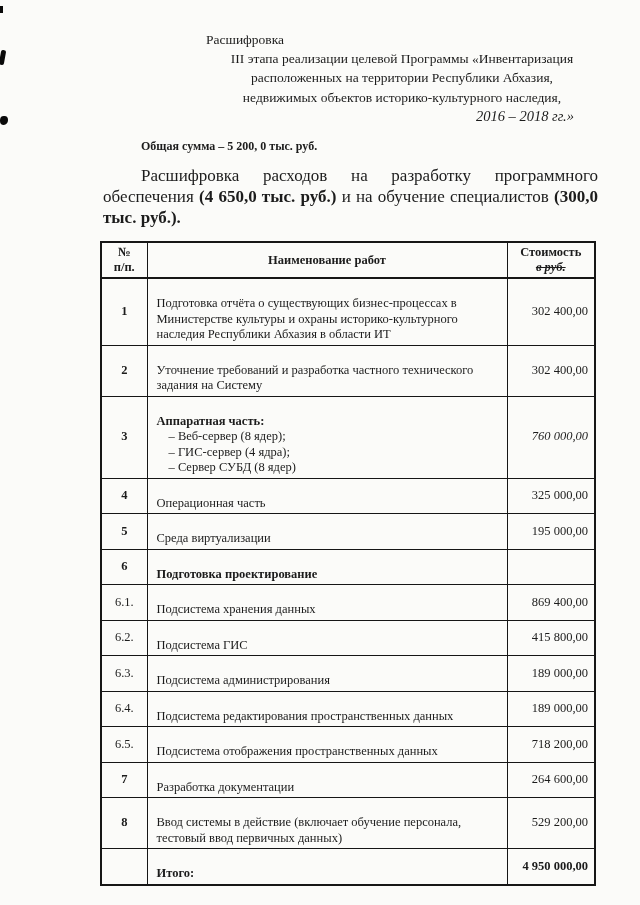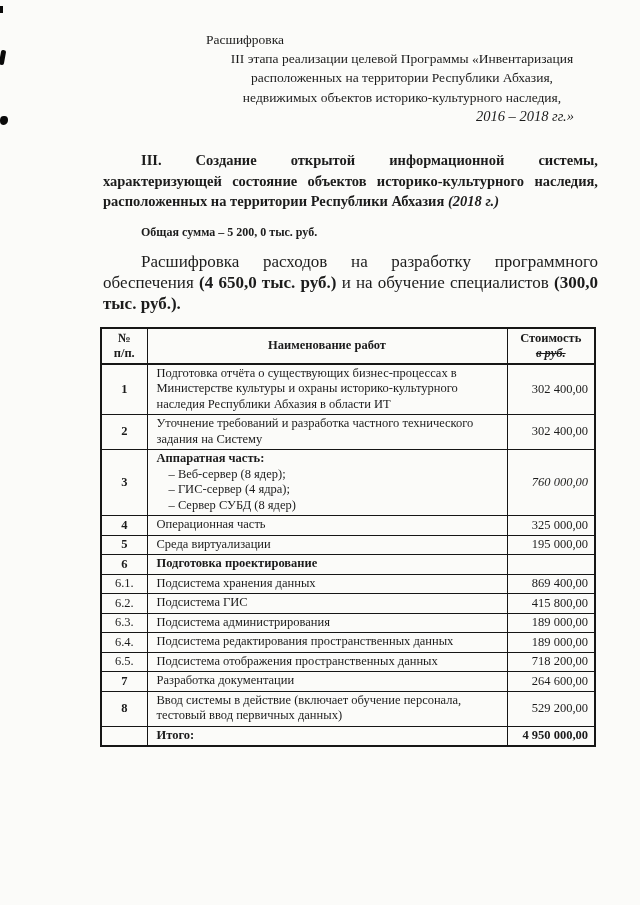--- a/index.html
+++ b/index.html
@@ -26,42 +26,41 @@
   .para  { margin-top:11px; font-size:17px; line-height:21px; text-align:justify; text-indent:38px; }
 
   table.cost {
     border-collapse:collapse; margin-top:13px; margin-left:-3px;
     width:494px; font-size:12.5px; line-height:15.5px;
     border:2px solid #161616; table-layout:fixed;
   }
   .cost th, .cost td { border:1px solid #161616; }
   .cost thead th { border-bottom:2px solid #161616; padding:2px 3px; text-align:center; vertical-align:middle; font-size:12.5px; line-height:15px; }
   .c-num  { width:46px; text-align:center; vertical-align:middle; padding:1px 2px; }
-  .c-name { width:360px; vertical-align:middle; padding:1px 4px 2px 9px; }
+  .c-name { width:360px; vertical-align:middle; padding:17px 4px 2px 9px; }
   .c-cost { width:88px; text-align:right; vertical-align:middle; padding:1px 6px 1px 2px; }
   .sub { padding-left:12px; }
   .b { font-weight:bold; }
 </style>
 </head>
 <body>
 
 <div class="page">
   <div class="mark1"></div>
   <div class="mark2"></div>
   <div class="mark3"></div>
 
   <div class="header-block">
     <div class="h-right">Расшифровка</div>
     <div>III этапа реализации целевой Программы «Инвентаризация</div>
     <div>расположенных на территории Республики Абхазия,</div>
     <div>недвижимых объектов историко-культурного наследия,</div>
     <div class="hw-line handwritten">2016 – 2018 гг.»</div>
   </div>
 
-  <div class="title"><span>III. Создание открытой информационной системы, характеризующей состояние объектов историко-культурного наследия, расположенных на территории Республики Абхазия</span> <span class="handwritten">(2018 г.)</span></div>
 
   <div class="total">Общая сумма – 5 200, 0 тыс. руб.</div>
 
   <p class="para" id="intro-para"><span>Расшифровка расходов на разработку программного обеспечения </span><span class="b">(4 650,0 тыс. руб.)</span><span> и на обучение специалистов </span><span class="b">(300,0 тыс. руб.).</span></p>
 
   <table class="cost">
     <thead>
       <tr>
         <th class="c-num"><span>№</span><br><span>п/п.</span></th>
         <th class="c-name" style="text-align:center;">Наименование работ</th>

